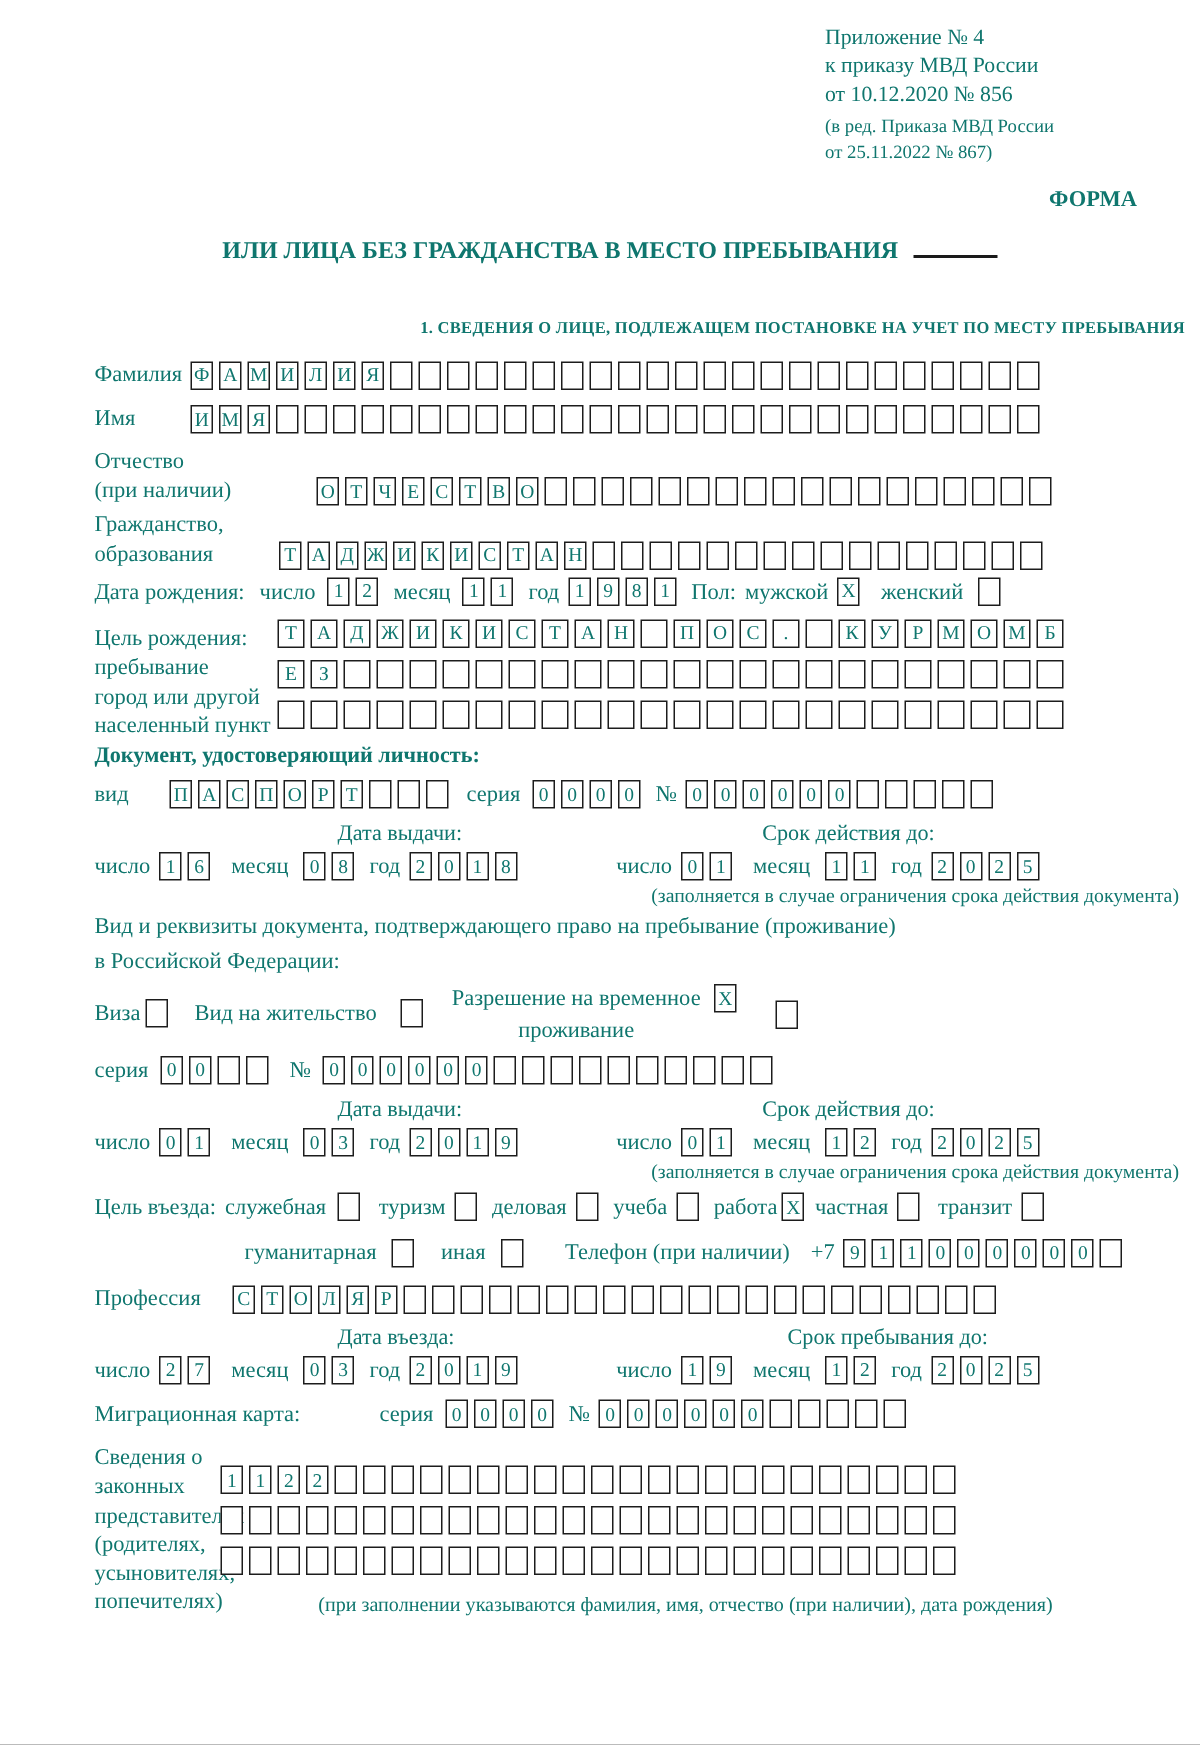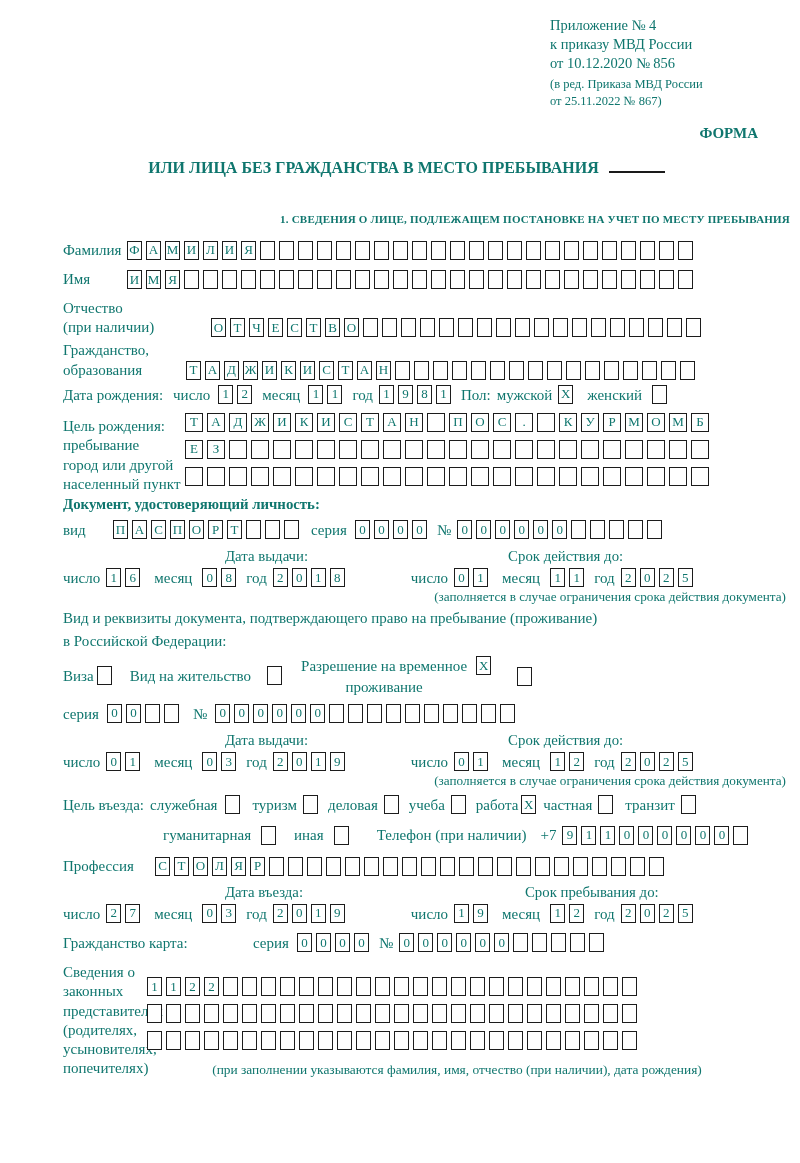--- a/index.html
+++ b/index.html
@@ -629,21 +629,21 @@
     <span class="lbl sp6">год</span>
     <span class="boxes sp6">
         <span class="cell">2</span>
         <span class="cell">0</span>
         <span class="cell">2</span>
         <span class="cell">5</span>
       </span>
   </div>
 
   <div class="row inrow">
-    <span class="lbl" style="width:190px">Гражданство карта:</span>
+    <span class="lbl" style="width:190px">Миграционная карта:</span>
     <span class="lbl">серия</span>
     <span class="boxes sp8">
         <span class="cell">0</span>
         <span class="cell">0</span>
         <span class="cell">0</span>
         <span class="cell">0</span>
       </span>
     <span class="lbl sp6">№</span>
     <span class="boxes sp6">
         <span class="cell">0</span>

